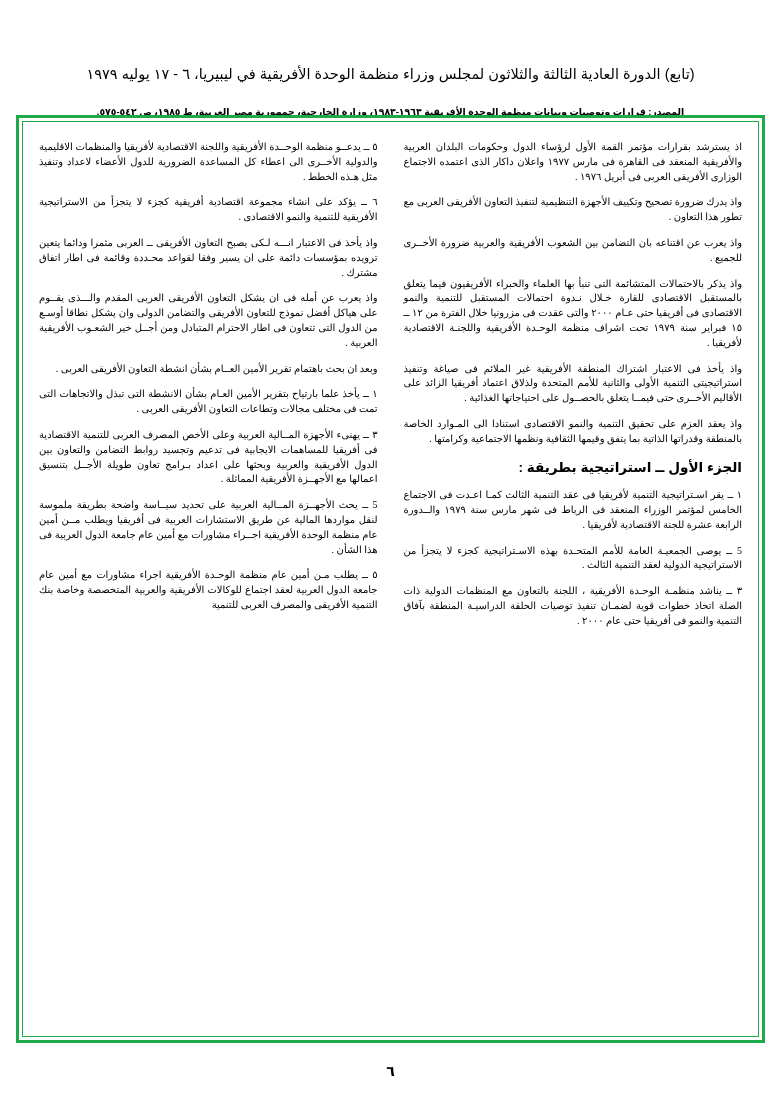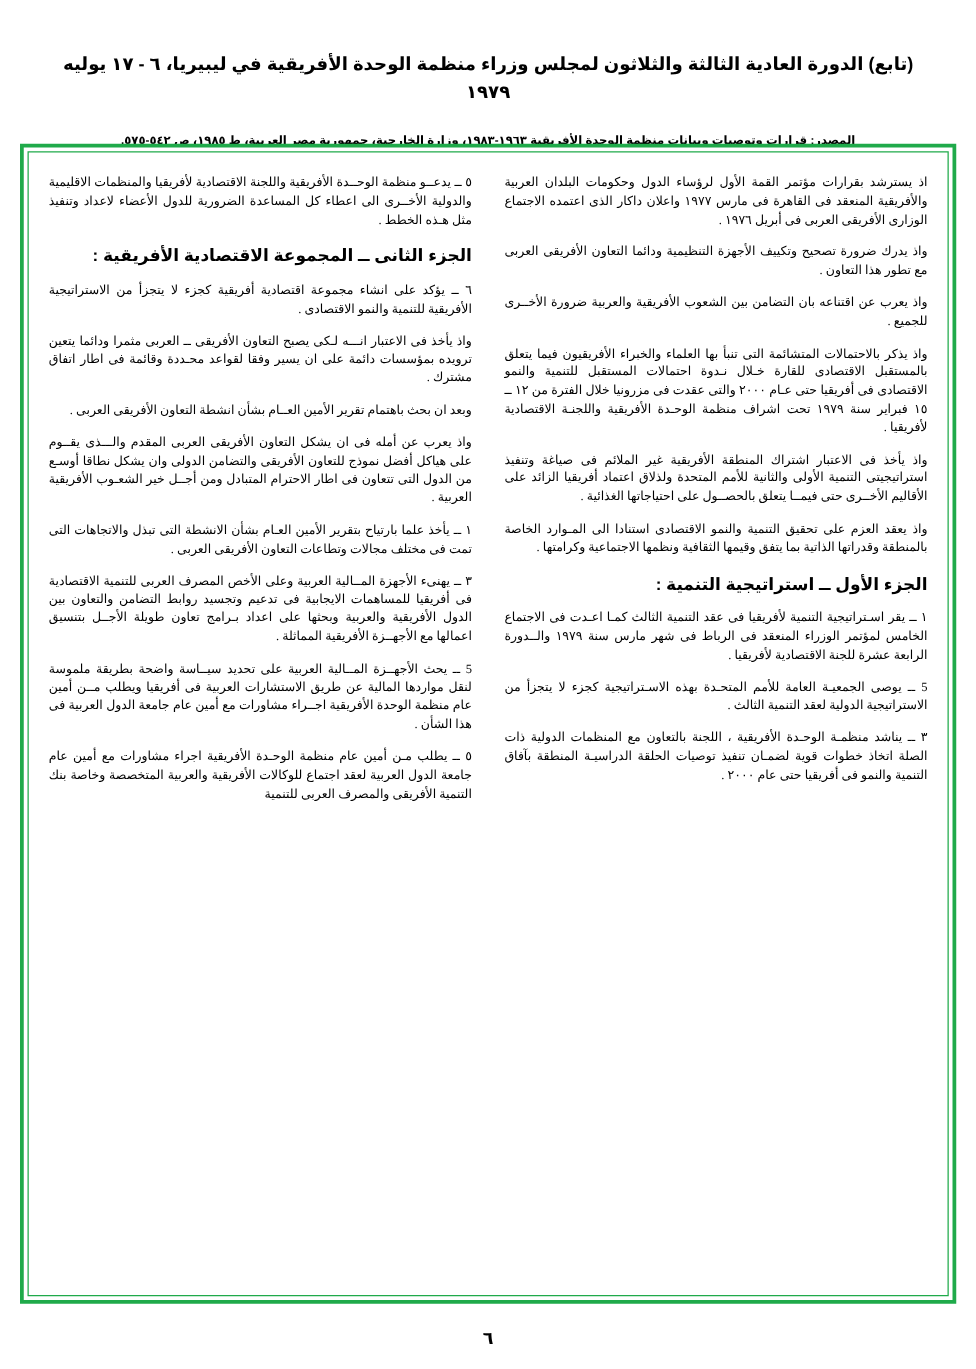--- a/index.html
+++ b/index.html
@@ -21,25 +21,26 @@
     box-sizing: border-box;
     padding: 0;
     position: relative;
   }
   .head {
     text-align: center;
     padding: 42px 40px 0 40px;
   }
   .head-title {
     font-family: "Liberation Sans", "DejaVu Sans", sans-serif;
-    font-weight: bold;
+    font-weight: normal;
     font-size: 14.5px;
     line-height: 1.5;
     letter-spacing: 0px;
     direction: rtl;
+    margin-top: 22px;
   }
   .head-source {
     font-family: "Liberation Sans", "DejaVu Sans", sans-serif;
     font-weight: bold;
     font-size: 9.3px;
     line-height: 1.5;
     margin-top: 20px;
     direction: rtl;
   }
   .frame {
@@ -110,42 +111,41 @@
     <div class="head-title">(تابع) الدورة العادية الثالثة والثلاثون لمجلس وزراء منظمة الوحدة الأفريقية في ليبيريا، ٦ - ١٧ يوليه ١٩٧٩</div>
     <div class="head-source">المصدر: قرارات وتوصيات وبيانات منظمة الوحدة الأفريقية ١٩٦٣-١٩٨٣، وزارة الخارجية، جمهورية مصر العربية، ط ١٩٨٥، ص ٥٤٢-٥٧٥.</div>
   </div>
 
   <div class="frame">
     <div class="frame-inner">
       <div class="cols">
 
         <div class="col">
           <p class="para">اذ يسترشد بقرارات مؤتمر القمة الأول لرؤساء الدول وحكومات البلدان العربية والأفريقية المنعقد فى القاهرة فى مارس ١٩٧٧ واعلان داكار الذى اعتمده الاجتماع الوزارى الأفريقى العربى فى أبريل ١٩٧٦ .</p>
-          <p class="para">واذ يدرك ضرورة تصحيح وتكييف الأجهزة التنظيمية ودائما التعاون الأفريقى العربى مع تطور هذا التعاون .</p>
+          <p class="para">واذ يدرك ضرورة تصحيح وتكييف الأجهزة التنظيمية لتنفيذ التعاون الأفريقى العربى مع تطور هذا التعاون .</p>
           <p class="para">واذ يعرب عن اقتناعه بان التضامن بين الشعوب الأفريقية والعربية ضرورة الأخــرى للجميع .</p>
           <p class="para">واذ يذكر بالاحتمالات المتشائمة التى تنبأ بها العلماء والخبراء الأفريقيون فيما يتعلق بالمستقبل الاقتصادى للقارة خـلال نـدوة احتمالات المستقبل للتنمية والنمو الاقتصادى فى أفريقيا حتى عـام ٢٠٠٠ والتى عقدت فى مزرونيا خلال الفترة من ١٢ ــ ١٥ فبراير سنة ١٩٧٩ تحت اشراف منظمة الوحـدة الأفريقية واللجنـة الاقتصادية لأفريقيا .</p>
           <p class="para">واذ يأخذ فى الاعتبار اشتراك المنطقة الأفريقية غير الملائم فى صياغة وتنفيذ استراتيجيتى التنمية الأولى والثانية للأمم المتحدة ولذلاق اعتماد أفريقيا الزائد على الأقاليم الأخــرى حتى فيمــا يتعلق بالحصــول على احتياجاتها الغذائية .</p>
           <p class="para">واذ يعقد العزم على تحقيق التنمية والنمو الاقتصادى استنادا الى المـوارد الخاصة بالمنطقة وقدراتها الذاتية بما يتفق وقيمها الثقافية ونظمها الاجتماعية وكرامتها .</p>
 
-          <h3 class="section">الجزء الأول ــ استراتيجية التنمية :</h3>
+          <h3 class="section">الجزء الأول ــ استراتيجية بطريقة :</h3>
 
           <p class="para">١ ــ يقر اسـتراتيجية التنمية لأفريقيا فى عقد التنمية الثالث كمـا اعـدت فى الاجتماع الخامس لمؤتمر الوزراء المنعقد فى الرباط فى شهر مارس سنة ١٩٧٩ والــدورة الرابعة عشرة للجنة الاقتصادية لأفريقيا .</p>
           <p class="para">5 ــ يوصى الجمعيـة العامة للأمم المتحـدة بهذه الاسـتراتيجية كجزء لا يتجزأ من الاستراتيجية الدولية لعقد التنمية الثالث .</p>
           <p class="para">٣ ــ يناشد منظمـة الوحـدة الأفريقية ، اللجنة بالتعاون مع المنظمات الدولية ذات الصلة اتخاذ خطوات قوية لضمـان تنفيذ توصيات الحلقة الدراسيـة المنطقة بآفاق التنمية والنمو فى أفريقيا حتى عام ٢٠٠٠ .</p>
         </div>
 
         <div class="col">
           <p class="para">٥ ــ يدعــو منظمة الوحــدة الأفريقية واللجنة الاقتصادية لأفريقيا والمنظمات الاقليمية والدولية الأخــرى الى اعطاء كل المساعدة الضرورية للدول الأعضاء لاعداد وتنفيذ مثل هـذه الخطط .</p>
 
-          <h3 class="section">الجزء الثانى ــ المجموعة الاقتصادية الأفريقية :</h3>
 
           <p class="para">٦ ــ يؤكد على انشاء مجموعة اقتصادية أفريقية كجزء لا يتجزأ من الاستراتيجية الأفريقية للتنمية والنمو الاقتصادى .</p>
           <p class="para">واذ يأخذ فى الاعتبار انـــه لـكى يصبح التعاون الأفريقى ــ العربى مثمرا ودائما يتعين ترويده بمؤسسات دائمة على ان يسير وفقا لقواعد محـددة وقائمة فى اطار اتفاق مشترك .</p>
+          <p class="para">واذ يعرب عن أمله فى ان يشكل التعاون الأفريقى العربى المقدم والـــذى يقــوم على هياكل أفضل نموذج للتعاون الأفريقى والتضامن الدولى وان يشكل نطاقا أوسـع من الدول التى تتعاون فى اطار الاحترام المتبادل ومن أجــل خير الشعـوب الأفريقية العربية .</p>
           <p class="para">وبعد ان بحث باهتمام تقرير الأمين العــام بشأن انشطة التعاون الأفريقى العربى .</p>
-          <p class="para">واذ يعرب عن أمله فى ان يشكل التعاون الأفريقى العربى المقدم والـــذى يقــوم على هياكل أفضل نموذج للتعاون الأفريقى والتضامن الدولى وان يشكل نطاقا أوسـع من الدول التى تتعاون فى اطار الاحترام المتبادل ومن أجــل خير الشعـوب الأفريقية العربية .</p>
 
           <p class="para">١ ــ يأخذ علما بارتياح بتقرير الأمين العـام بشأن الانشطة التى تبذل والاتجاهات التى تمت فى مختلف مجالات وتطاعات التعاون الأفريقى العربى .</p>
           <p class="para">٣ ــ يهنىء الأجهزة المــالية العربية وعلى الأخص المصرف العربى للتنمية الاقتصادية فى أفريقيا للمساهمات الايجابية فى تدعيم وتجسيد روابط التضامن والتعاون بين الدول الأفريقية والعربية وبحثها على اعداد بـرامج تعاون طويلة الأجــل بتنسيق اعمالها مع الأجهــزة الأفريقية المماثلة .</p>
           <p class="para">5 ــ يحث الأجهــزة المــالية العربية على تحديد سيــاسة واضحة بطريقة ملموسة لنقل مواردها المالية عن طريق الاستشارات العربية فى أفريقيا ويطلب مــن أمين عام منظمة الوحدة الأفريقية اجــراء مشاورات مع أمين عام جامعة الدول العربية فى هذا الشأن .</p>
           <p class="para">٥ ــ يطلب مـن أمين عام منظمة الوحـدة الأفريقية اجراء مشاورات مع أمين عام جامعة الدول العربية لعقد اجتماع للوكالات الأفريقية والعربية المتخصصة وخاصة بنك التنمية الأفريقى والمصرف العربى للتنمية</p>
         </div>
 
       </div>
     </div>
   </div>

